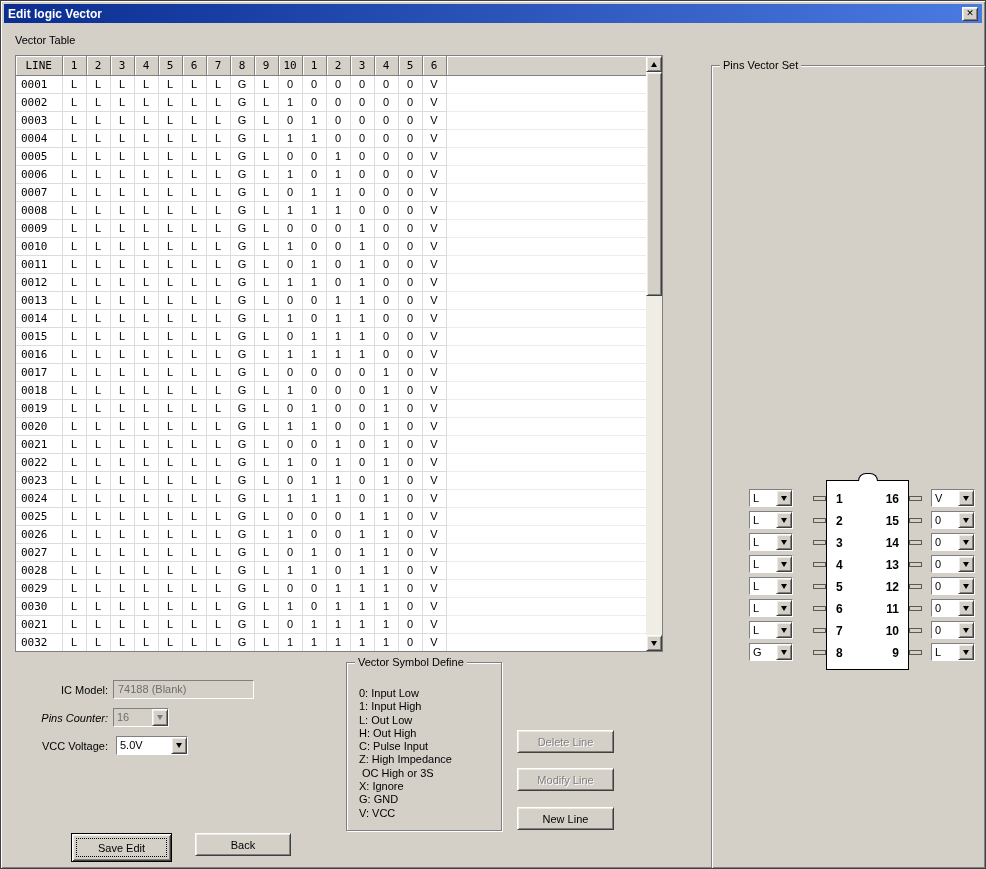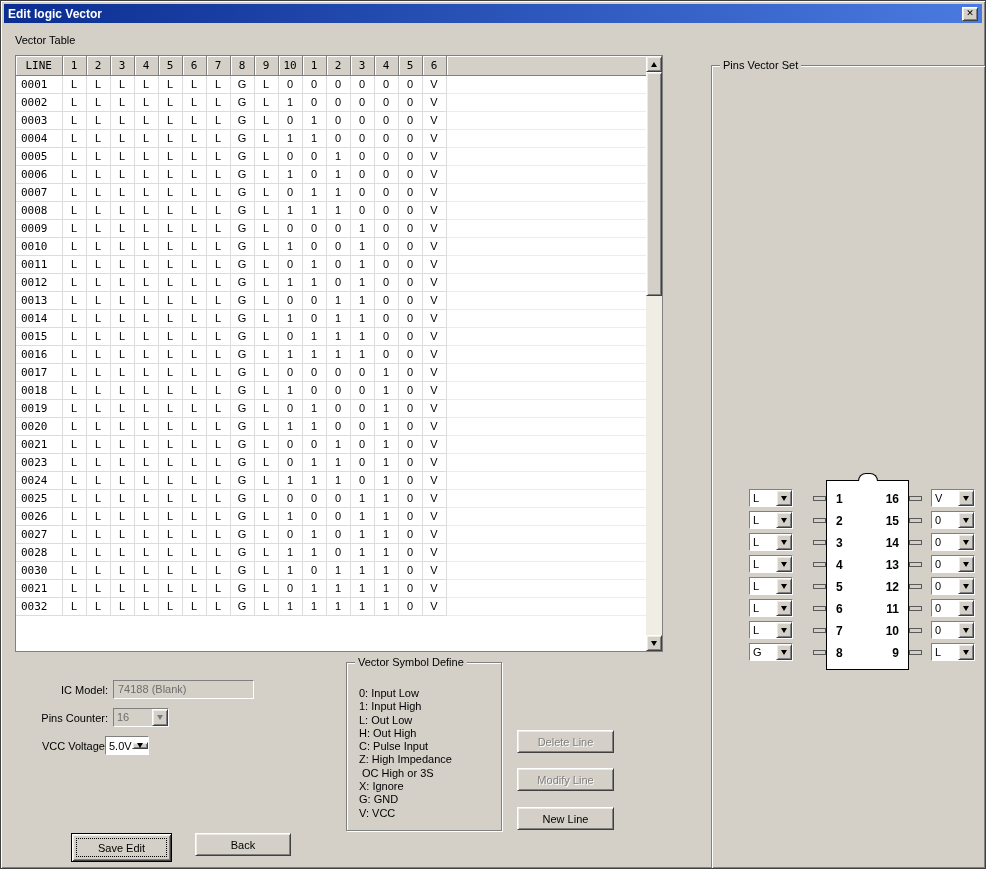--- a/index.html
+++ b/index.html
@@ -110,25 +110,25 @@
     width:16px; background:var(--face,#d4d0c8);
     border:1px solid; border-color:#fff #404040 #404040 #fff;
     box-shadow: inset 1px 1px 0 #ecebe5, inset -1px -1px 0 #808080;
     display:flex; align-items:center; justify-content:center;
   }
   .combo.disabled { background:var(--face,#d4d0c8); }
   .combo.disabled .combo-val { color:#6e6e6e; }
   .combo.disabled .tri-down { border-top-color:#7a7a7a; }
   .combo-abs { position:absolute; }
   .pins-combo { left:112px; top:707px; width:56px; height:19px; }
-  .vcc-combo  { left:104px; top:735px; width:44px; height:19px;align-items:center; }
+  .vcc-combo  { left:115px; top:735px; width:72px; height:19px; }
 
   
   .flabel { position:absolute; left:10px; width:97px; text-align:right; font-size:11px; }
-  .lbl-ic { top:683px; } .lbl-pins { top:711px; } .lbl-vcc { top:739px; }
+  .lbl-ic { top:683px; } .lbl-pins { top:711px;font-style:italic; } .lbl-vcc { top:739px; }
   .textfield {
     position:absolute; left:112px; top:679px; width:141px; height:19px;
     background:var(--face,#d4d0c8); color:#6e6e6e;
     border:1px solid; border-color:#808080 #fff #fff #808080;
     font-size:11px; line-height:17px; padding-left:4px; overflow:hidden;
   }
 
   
   .btn {
     position:absolute; background:var(--face,#d4d0c8); color:#000;
@@ -623,20 +623,40 @@
               <td>0</td>
               <td>0</td>
               <td>1</td>
               <td>0</td>
               <td>1</td>
               <td>0</td>
               <td>V</td>
               <td class="filler"></td>
             </tr>
             <tr>
+              <td class="linecol">0022</td>
+              <td>L</td>
+              <td>L</td>
+              <td>L</td>
+              <td>L</td>
+              <td>L</td>
+              <td>L</td>
+              <td>L</td>
+              <td>G</td>
+              <td>L</td>
+              <td>1</td>
+              <td>0</td>
+              <td>1</td>
+              <td>0</td>
+              <td>1</td>
+              <td>0</td>
+              <td>V</td>
+              <td class="filler"></td>
+            </tr>
+            <tr>
               <td class="linecol">0023</td>
               <td>L</td>
               <td>L</td>
               <td>L</td>
               <td>L</td>
               <td>L</td>
               <td>L</td>
               <td>L</td>
               <td>G</td>
               <td>L</td>
@@ -736,20 +756,40 @@
               <td>L</td>
               <td>L</td>
               <td>L</td>
               <td>L</td>
               <td>L</td>
               <td>G</td>
               <td>L</td>
               <td>1</td>
               <td>1</td>
               <td>0</td>
+              <td>1</td>
+              <td>1</td>
+              <td>0</td>
+              <td>V</td>
+              <td class="filler"></td>
+            </tr>
+            <tr>
+              <td class="linecol">0029</td>
+              <td>L</td>
+              <td>L</td>
+              <td>L</td>
+              <td>L</td>
+              <td>L</td>
+              <td>L</td>
+              <td>L</td>
+              <td>G</td>
+              <td>L</td>
+              <td>0</td>
+              <td>0</td>
+              <td>1</td>
               <td>1</td>
               <td>1</td>
               <td>0</td>
               <td>V</td>
               <td class="filler"></td>
             </tr>
             <tr>
               <td class="linecol">0030</td>
               <td>L</td>
               <td>L</td>

